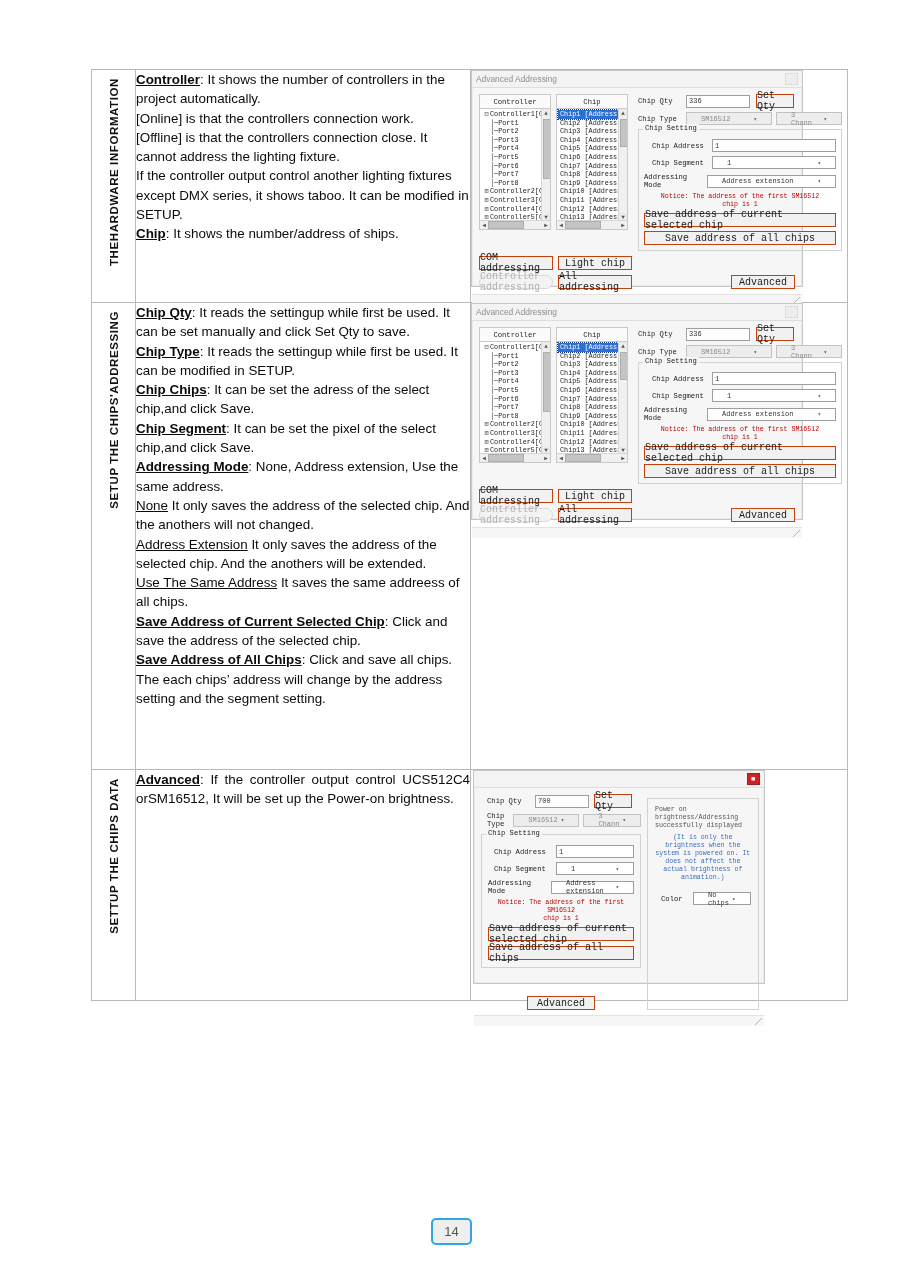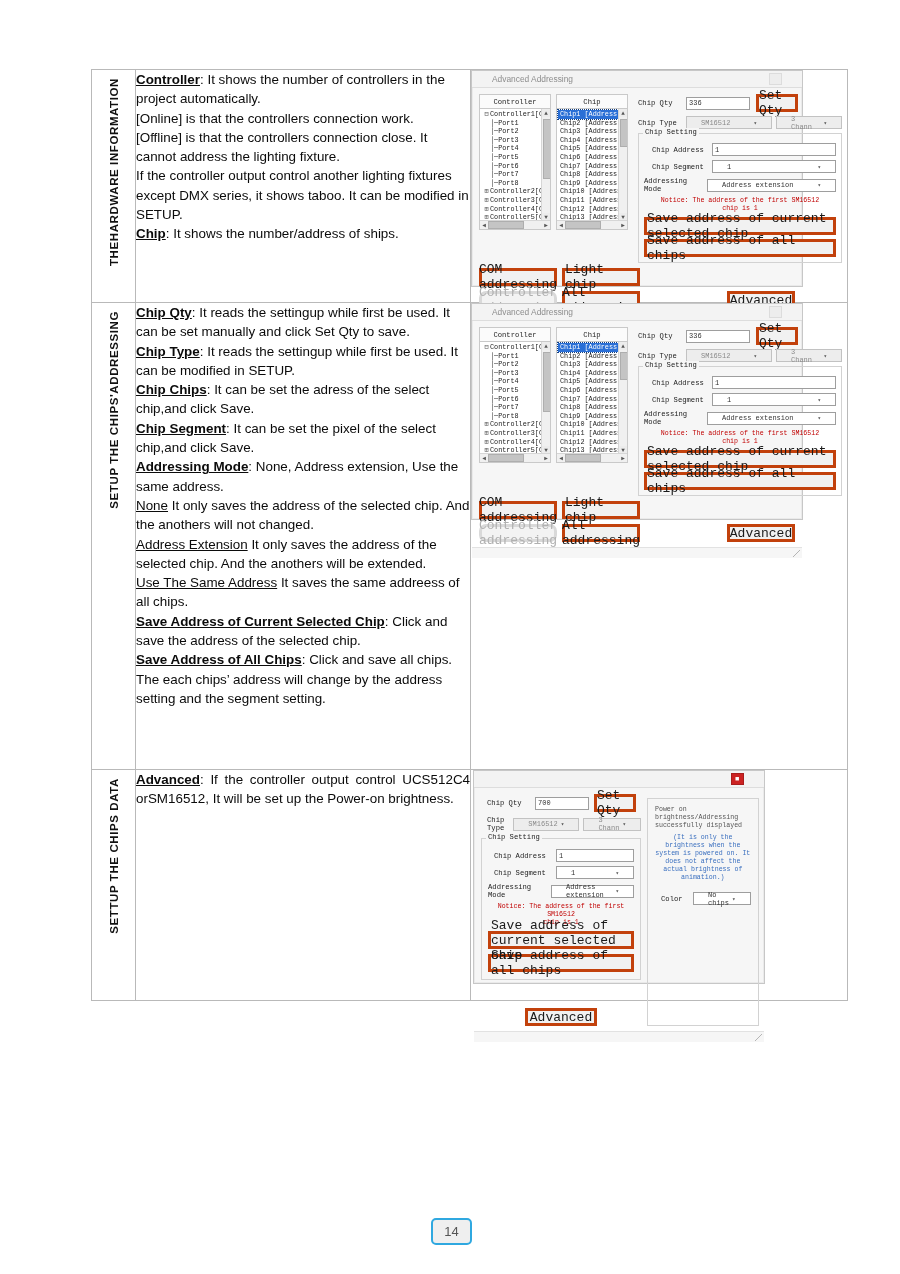--- a/index.html
+++ b/index.html
@@ -25,21 +25,21 @@
   .txtcell p.just{text-align:justify;}
   .u{ text-decoration:underline; }
   .bu{ font-weight:700; text-decoration:underline; }
 
   .shotcell{padding:8px 6px 8px 4px;}
 
   
   .win{position:relative;background:#f6f6f6;border:1px solid #c7c7c7;
     box-shadow:0 0 0 1px #eaeaea inset;font-family:"Liberation Mono",monospace;}
   .win .titlebar{height:16px;background:#f3f3f3;border-bottom:1px solid #ddd;
-    display:flex;align-items:center;padding:0 20px;}
+    display:flex;align-items:center;padding:0 4px;}
   .win .titlebar .ttl{font-family:"Liberation Sans",sans-serif;font-size:8.4px;color:#8d8d8d;}
   .win .tb-close{margin-left:auto;width:11px;height:10px;background:#ededed;border:1px solid #dcdcdc;}
   .win .body{padding:6px 7px 5px 7px;}
   .win .statusbar{height:10px;border-top:1px solid #e2e2e2;background:#f6f6f6;position:relative;}
   .win .grip{position:absolute;right:2px;bottom:1px;width:7px;height:7px;
     background:
       linear-gradient(135deg,transparent 45%,#b5b5b5 45%,#b5b5b5 55%,transparent 55%);}
 
   .panes{display:flex;gap:5px;}
   .pane{width:72px;}
@@ -61,21 +61,21 @@
 
   .rightpane{flex:1;padding-left:5px;}
   .frow{display:flex;align-items:center;margin-bottom:4px;}
   .flab{font-size:7.2px;color:#1a1a1a;}
   .inp{border:1px solid #9e9e9e;background:#fff;height:11px;font-size:7px;
     color:#333;padding:0 2px;display:flex;align-items:center;}
   .sel2{border:1px solid #9e9e9e;background:#fff;height:11px;font-size:7px;color:#333;
     padding:0 14px;display:flex;align-items:center;}
   .sel2.dis{background:#ededed;border-color:#c2c2c2;color:#8a8a8a;}
   .sel2 .cv{margin-left:auto;font-size:6px;color:#555;padding-left:3px;}
-  .btn{border:3px solid #c2410c;background:#f1f1f1;height:12px;font-size:13px;color:#1a1a1a;
+  .btn{border:1px solid #c2410c;background:#f1f1f1;height:12px;font-size:10px;color:#1a1a1a;
     display:flex;align-items:center;justify-content:center;}
   .btn.dis{color:#b0b0b0;background:#f3f3f3;border-color:#d9d9d9;border-radius:7px;}
   .group{border:1px solid #d2d2d2;position:relative;padding:9px 5px 5px 5px;margin-top:4px;}
   .group>.gt{position:absolute;top:-6px;left:4px;background:#f6f6f6;padding:0 2px;font-size:7.2px;color:#1a1a1a;}
   .notice{color:#c00000;font-size:6.6px;line-height:8px;text-align:center;margin:3px 0 4px;}
   .bluebox{color:#3a6fbf;font-size:6.6px;line-height:8px;}
   .bottoms{display:flex;gap:5px;margin-top:5px;}
 
   
   .pgnum{position:absolute;left:431px;top:1218px;width:37px;height:23px;

